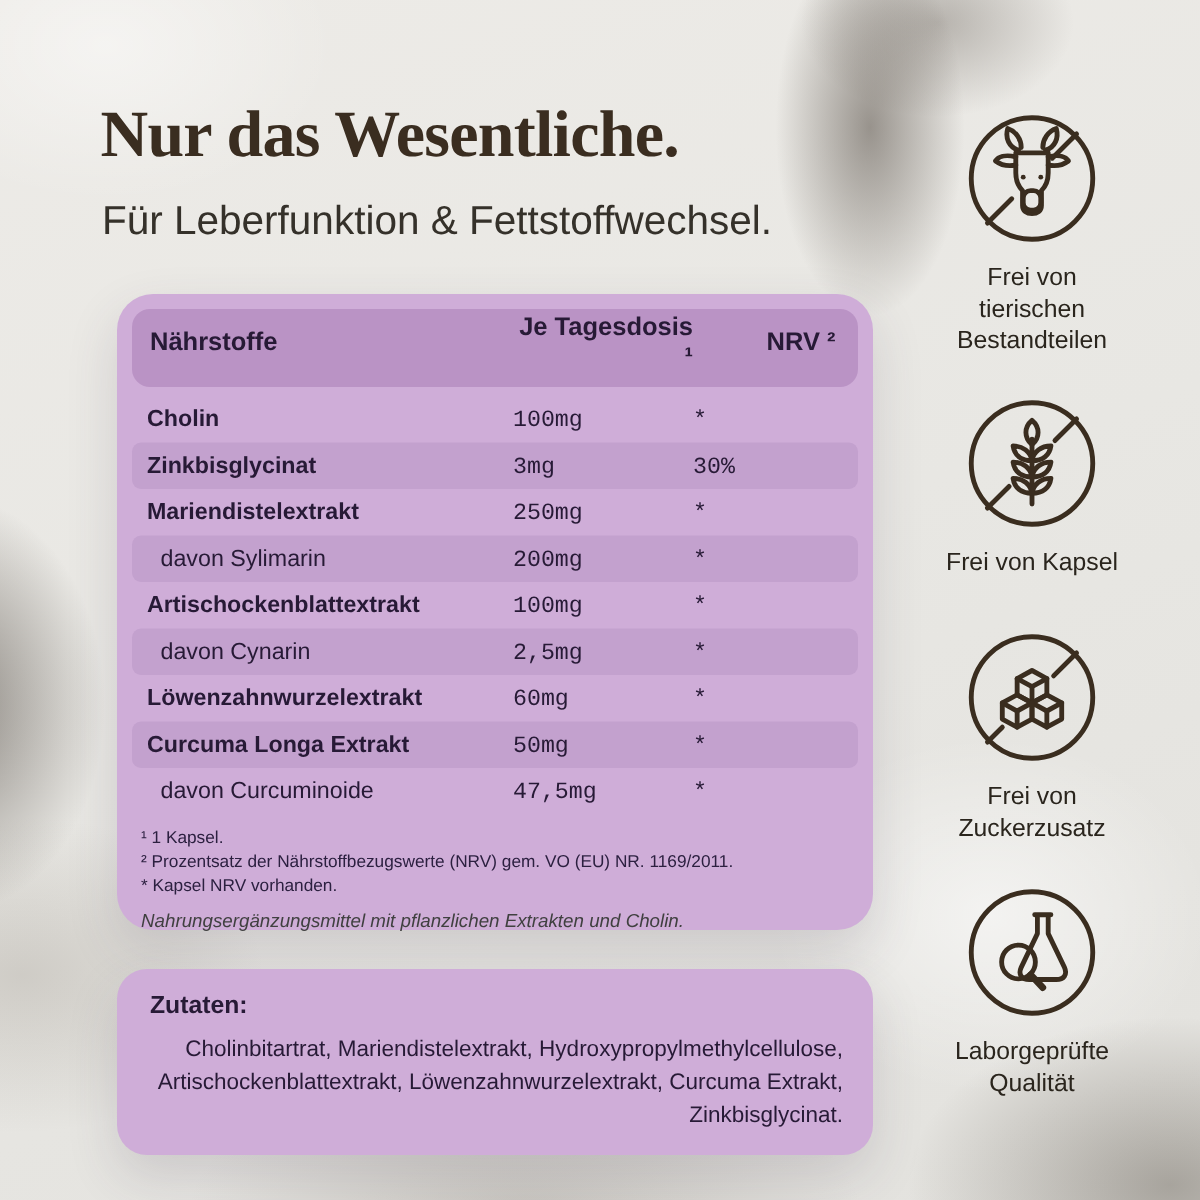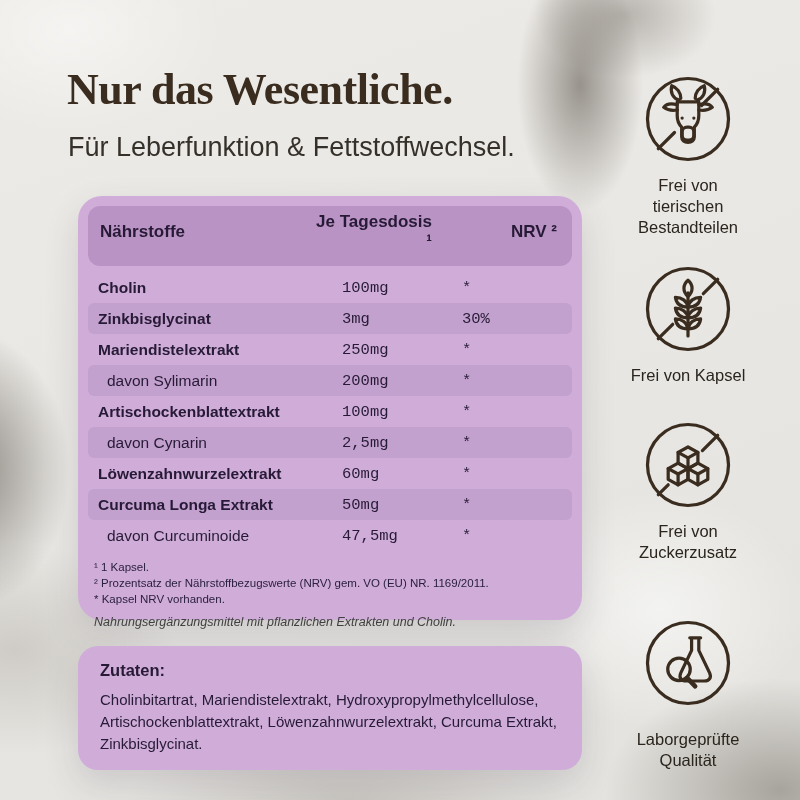--- a/index.html
+++ b/index.html
@@ -27,54 +27,54 @@
     font-size:27px;color:#35312a;
   }
   
   .card{
     position:absolute;background:#cfadd8;border-radius:24px;
     box-shadow:0 14px 34px rgba(70,58,82,0.16);
     color:#271a36;
   }
   .table-card{left:78px;top:196px;width:504px;height:424px;}
   .thead{
-    margin:10px 10px 6px 10px;height:60px;border-radius:12px;background:#ba93c5;
+    margin:10px 10px 6px 10px;height:52px;border-radius:12px;background:#ba93c5;
     display:grid;grid-template-columns:1fr 120px 95px;align-items:center;
     padding:0 15px 8px 12px;box-sizing:border-box;
-    font-weight:700;font-size:17px;gap:30px;
+    font-weight:700;font-size:17px;
   }
   .thead .c2,.thead .c3{text-align:right;}
   .rows{margin:0 10px;}
   .row{
     height:31px;border-radius:6px;
     display:grid;grid-template-columns:1fr 120px 95px;align-items:center;
     padding:0 15px 0 10px;box-sizing:border-box;
     font-size:15.5px;
   }
   .row--striped{background:#c3a1ce;}
   .row .name{font-weight:700;}
   .row--sub .name{font-weight:400;padding-left:9px;}
   .row .dose,.row .nrv{text-align:left;font-weight:400;font-family:Liberation Mono, monospace;}
   .footnotes{margin:9px 10px 0 16px;font-size:11.5px;line-height:1.38;color:#2c2040;}
   .description{margin:7px 10px 0 16px;font-size:12.5px;color:#404040;font-style:italic;}
   
   .ingredients-card{left:78px;top:646px;width:504px;height:124px;box-sizing:border-box;padding:15px 22px;border-radius:20px;}
   .ingredients-card .label{font-size:16.5px;font-weight:700;margin-bottom:9px;}
-  .ingredients-card .text{font-size:15px;line-height:1.46;width:462px;}
+  .ingredients-card .text{font-size:15px;line-height:1.46;width:462px;text-align:right;}
   
   .badge{
     position:absolute;left:588px;width:200px;
     display:flex;flex-direction:column;align-items:center;
   }
   .badge .glyph{width:90px;height:90px;}
   .badge .label{
     margin-top:11px;text-align:center;white-space:pre-line;
     font-size:16.5px;font-weight:500;line-height:1.27;color:#2a251d;
   }
-  .b1{top:74px;} .b2{top:264px;} .b3{top:420px;} .b4{top:618px;gap:10px;}
+  .b1{top:74px;} .b2{top:264px;} .b3{top:420px;} .b4{top:590px;}
   svg .st{fill:none;stroke:#3a2d1f;stroke-width:3.6;stroke-linecap:round;stroke-linejoin:round;}
   svg .dot{fill:#3a2d1f;stroke:none;}
 </style>
 </head>
 <body>
 
 <div class="stage">
 
   <div class="title">Nur das Wesentliche.</div>
   <div class="subtitle">Für Leberfunktion &amp; Fettstoffwechsel.</div>

